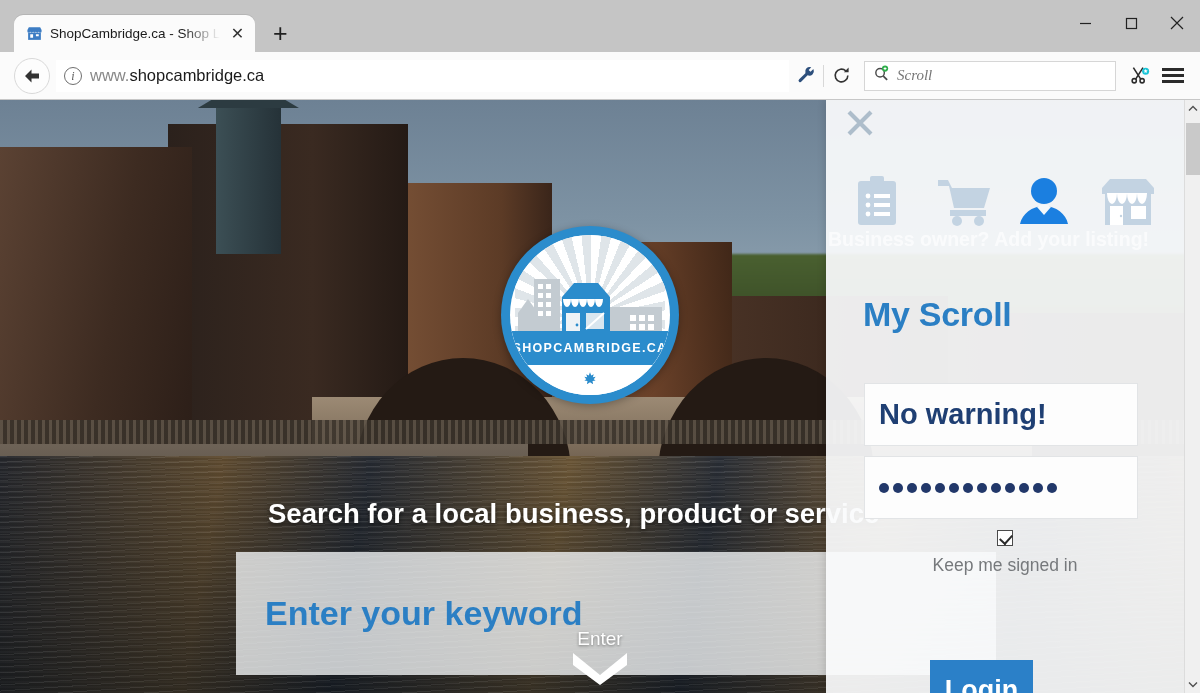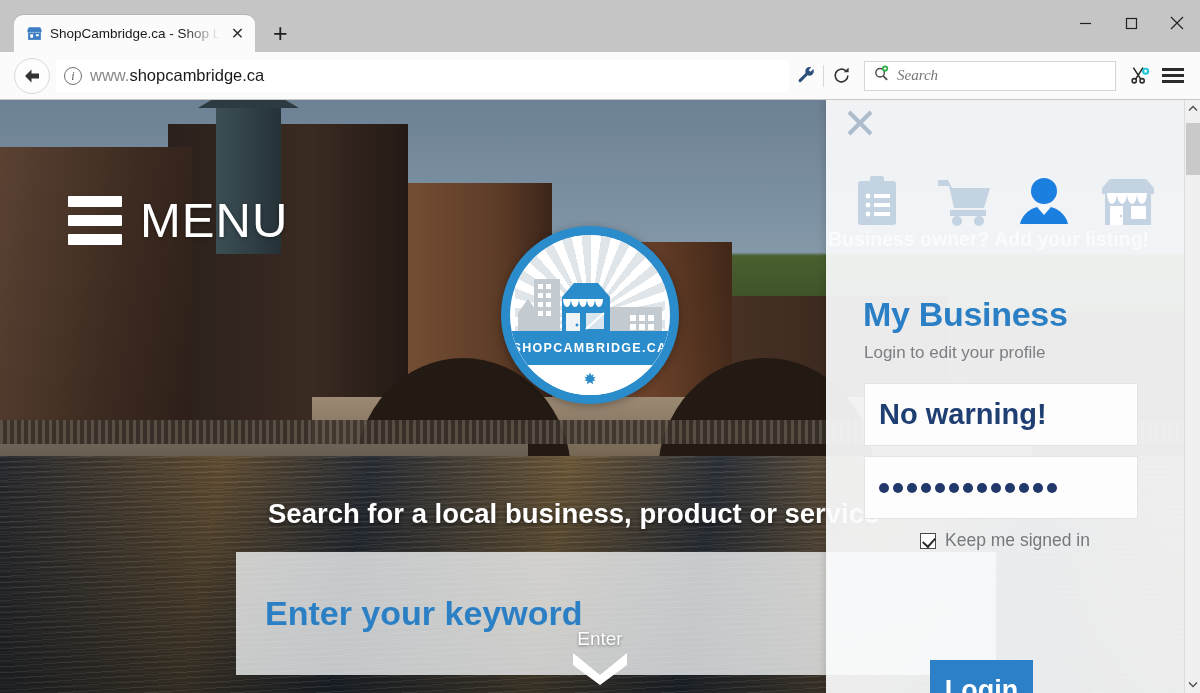--- a/index.html
+++ b/index.html
@@ -281,21 +281,21 @@
   .field.user { top: 283px; }
   .field.pass { top: 356px; }
   .field .val {
     color: #1f3f73; font-size: 29px; font-weight: 700; text-align: right;
   }
   .dots { display: flex; gap: 4px; align-items: center; }
   .dots i { width: 10px; height: 10px; border-radius: 50%; background: #22386a; display: block; }
 
   .keepme {
     position: absolute; left: 0; width: 358px; top: 430px;
-    display: flex; align-items: center; justify-content: center; gap: 9px;
+    display: flex; align-items: center; justify-content: center; gap: 9px; flex-direction: column;
   }
   .cbox {
     width: 16px; height: 16px; border: 1.5px solid #4a4a4a; background: #fff;
     position: relative; flex: 0 0 16px;
   }
   .cbox::after {
     content: ''; position: absolute; left: 4px; top: 1px; width: 6px; height: 10px;
     border: solid #2a2a2a; border-width: 0 2px 2px 0; transform: rotate(42deg);
   }
   .keepme .lbl { color: #76797c; font-size: 17.5px; }
@@ -393,21 +393,21 @@
       </div>
       <div class="searchbox">
         <span>
           <svg width="17" height="17" viewBox="0 0 24 24">
             <circle cx="10" cy="11" r="6" fill="none" stroke="#4a4a4a" stroke-width="2"></circle>
             <path stroke="#4a4a4a" stroke-width="2.4" d="M14.6 15.6L20 21"></path>
             <circle cx="17" cy="5" r="4.4" fill="#2fae4a"></circle>
             <path stroke="#fff" stroke-width="1.5" d="M17 3v4M15 5h4"></path>
           </svg>
         </span>
-        <span class="ph">Search</span>
+        <span class="ph">Scroll</span>
       </div>
       <div class="icon-btn">
         <svg width="21" height="21" viewBox="0 0 24 24">
           <circle cx="6" cy="18" r="2.4" fill="none" stroke="#2b2b2b" stroke-width="1.8"></circle>
           <circle cx="15" cy="18" r="2.4" fill="none" stroke="#2b2b2b" stroke-width="1.8"></circle>
           <path stroke="#2b2b2b" stroke-width="1.8" d="M7.6 16.2L16 3M13.4 16.2L5 3"></path>
           <circle cx="19" cy="7" r="4" fill="#19c5d8"></circle>
           <path fill="#fff" d="M19 4.6l.7 1.5 1.6.2-1.2 1.1.3 1.6L19 8.2l-1.4.8.3-1.6-1.2-1.1 1.6-.2z"></path>
         </svg>
       </div>
@@ -434,28 +434,20 @@
       <div class="bldg b1"></div>
       <div class="clocktower"></div>
       <div class="bridge"></div>
       <div class="railing"></div>
       <div class="embankment"></div>
       <div class="water"></div>
     </div>
 
     <div class="top-banner">Business owner? Add your listing!</div>
 
-    <div class="menu-btn">
-      <span class="menu-bars">
-          <i></i>
-          <i></i>
-          <i></i>
-        </span>
-      <span class="menu-label">MENU</span>
-    </div>
 
     <div class="logo">
       <div class="logo-inner">
         <div class="logo-rays"></div>
         <div class="logo-city">
           <svg width="144" height="62" viewBox="0 0 144 62">
             <rect x="16" y="6" width="26" height="54" fill="#c3cbd1"></rect>
             <g fill="#fff">
               <rect x="20" y="11" width="5" height="5"></rect>
                 <rect x="28" y="11" width="5" height="5"></rect>
@@ -565,22 +557,21 @@
               <path d="M27 17 a5 11 0 0 0 10 0 z"></path>
                 <path d="M37 17 a5 11 0 0 0 10 0 z"></path>
             </g>
             <rect x="10" y="30" width="13" height="19" fill="#fff"></rect>
             <rect x="31" y="30" width="15" height="13" fill="#fff"></rect>
             <circle cx="21" cy="40" r="1.2" fill="#c3d3e2"></circle>
           </svg>
         </div>
       </div>
 
-      <div class="panel-title">My Business</div>
-      <div class="panel-sub">Login to edit your profile</div>
+      <div class="panel-title">My Scroll</div>
 
       <div class="field user">
         <span class="val">No warning!</span>
       </div>
 
       <div class="field pass">
         <span class="dots">
             <i></i>
             <i></i>
             <i></i>

